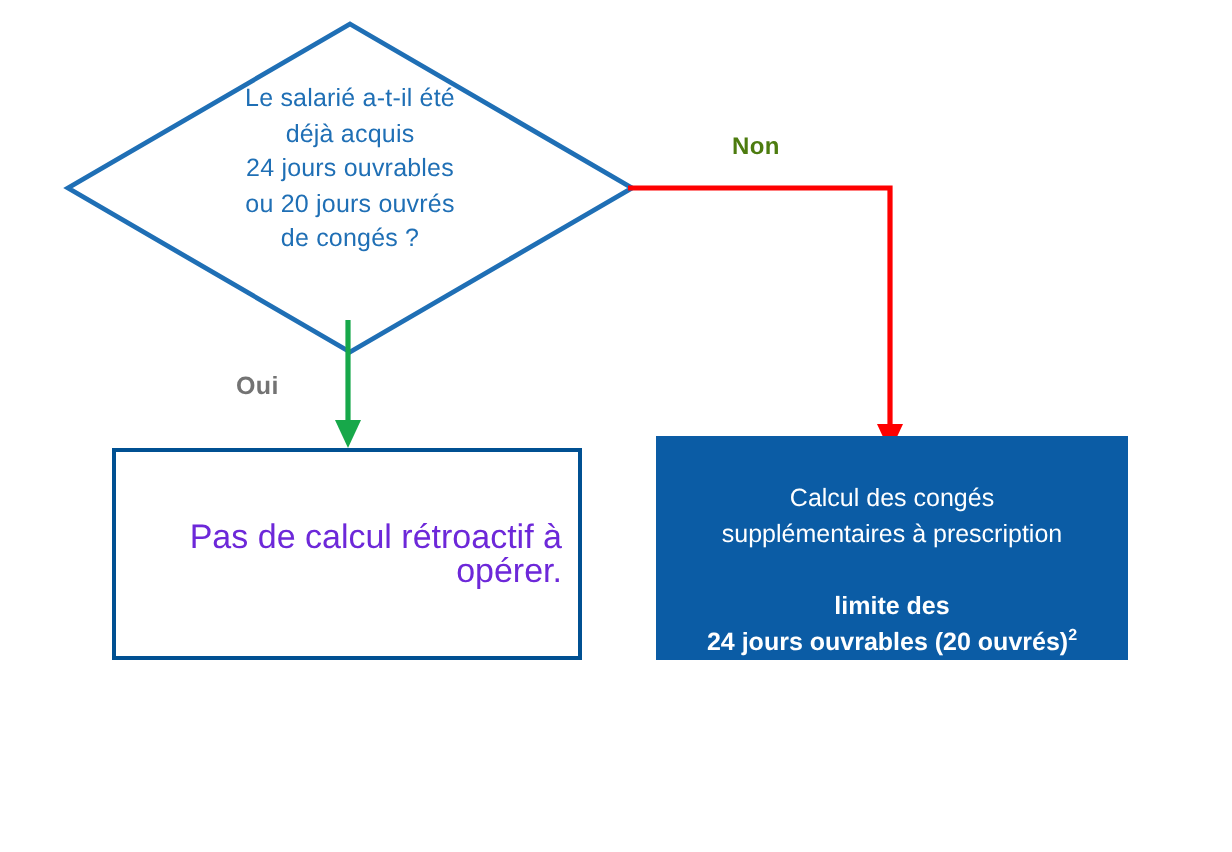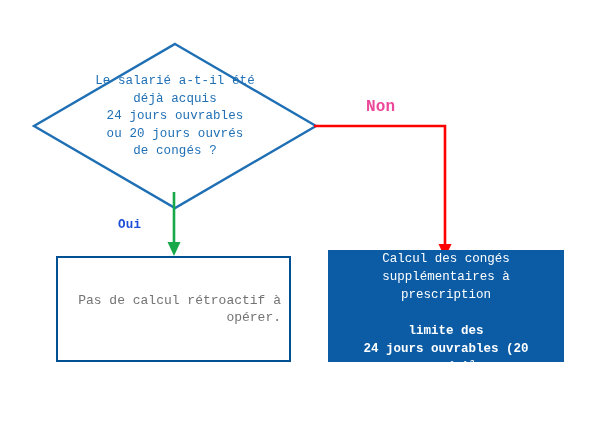--- a/index.html
+++ b/index.html
@@ -6,22 +6,21 @@
     margin: 0;
     padding: 0;
     background: #ffffff;
   }
   #canvas {
     position: relative;
     width: 616px;
     height: 370px;
     background: #ffffff;
     overflow: hidden;
-    font-family: Liberation Mono, monospace;
-    margin-top: 32px;
+    font-family: Liberation Sans, sans-serif;
   }
 
   
   .diamond-wrap {
     position: absolute;
     left: 31px;
     top: 9px;
     width: 288px;
     height: 170px;
   }
@@ -52,75 +51,75 @@
     top: 160px;
     width: 30px;
     height: 66px;
   }
   .label-oui {
     position: absolute;
     left: 118px;
     top: 186px;
     font-size: 12.5px;
     font-weight: bold;
-    color: #1d4ed8;
+    color: #737373;
     letter-spacing: 0.2px;
   }
 
   
   .red-connector {
     position: absolute;
     left: 314px;
     top: 86px;
     width: 142px;
     height: 142px;
   }
   .label-non {
     position: absolute;
     left: 366px;
     top: 66px;
-    font-size: 16px;
+    font-size: 12px;
     font-weight: bold;
-    color: #ec4899;
+    color: #4d7c0f;
     letter-spacing: 0.2px;
   }
 
   
   .box-white {
     position: absolute;
     left: 56px;
     top: 224px;
     width: 235px;
     height: 106px;
     box-sizing: border-box;
     border: 2px solid #005092;
     background: #ffffff;
     display: flex;
     align-items: center;
     justify-content: center;
   }
   .box-white-text {
-    font-size: 13px;
+    font-size: 17px;
     line-height: 17px;
-    color: #737373;
+    color: #6d28d9;
     text-align: right;
     padding: 0 8px;
   }
 
   
   .box-blue {
     position: absolute;
     left: 328px;
     top: 218px;
     width: 236px;
     height: 112px;
     box-sizing: border-box;
     background: #0B5CA5;
     display: flex;
-    align-items: flex-start;
+    align-items: flex-end;
     justify-content: center;
   }
   .box-blue-text {
     font-size: 12.5px;
     line-height: 18px;
     color: #ffffff;
     text-align: center;
     padding: 0 6px;
   }
   .box-blue-text .bold {

